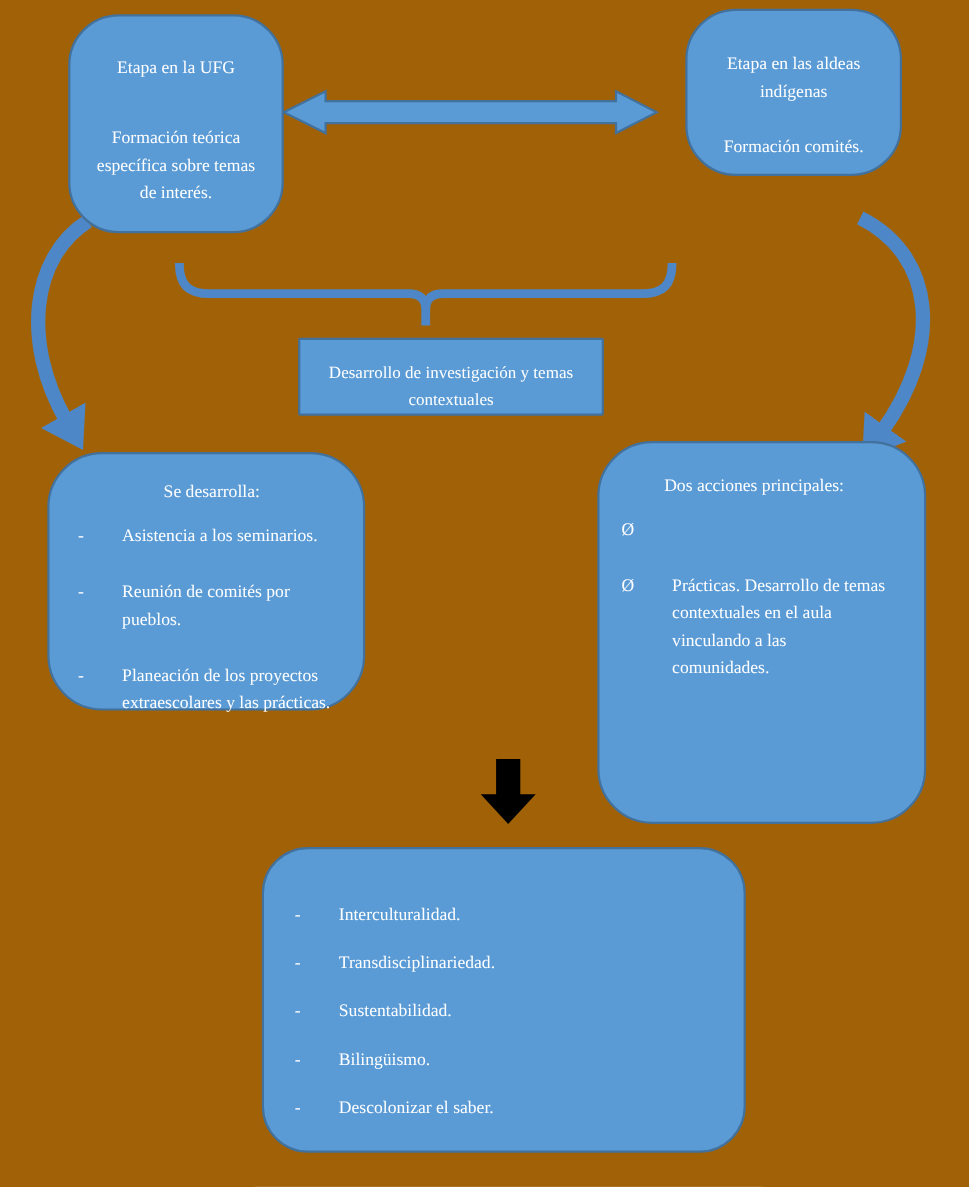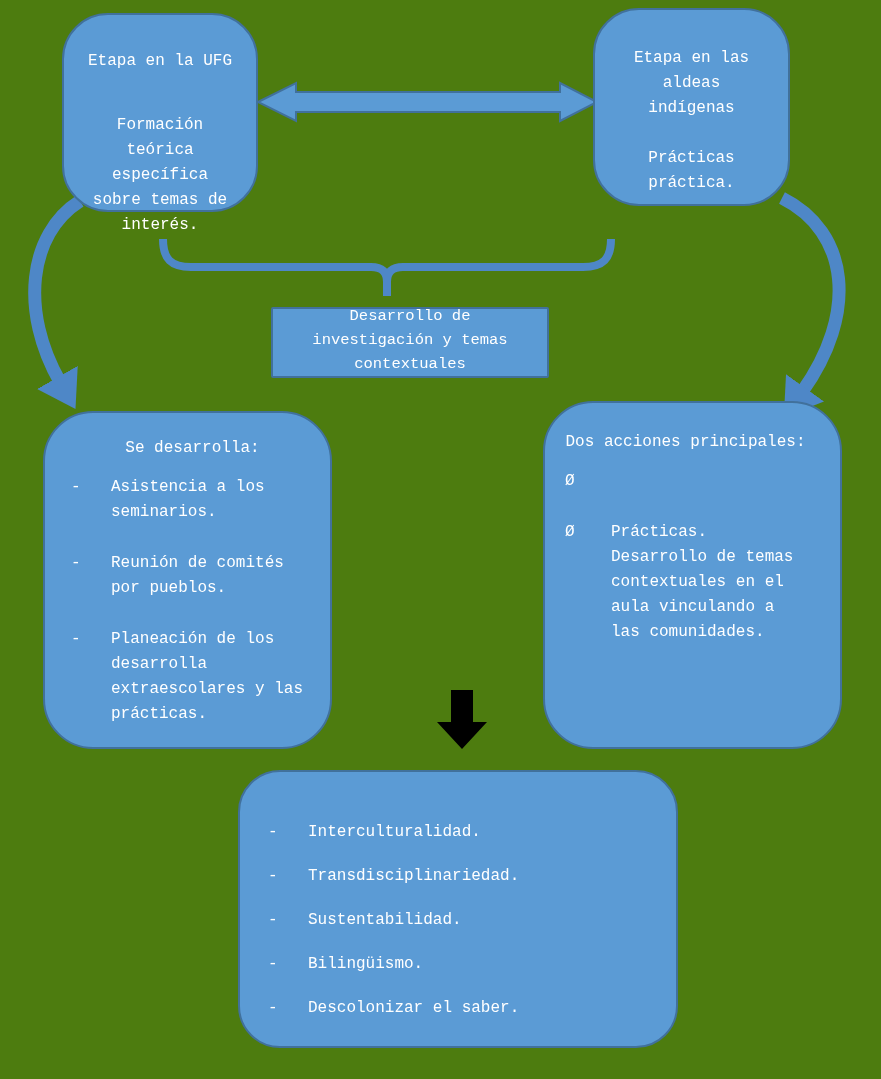--- a/index.html
+++ b/index.html
@@ -1,21 +1,21 @@
 <!DOCTYPE html>
 <html><head>
 <meta charset="utf-8">
 <style>
   html, body { margin: 0; padding: 0; background: #ffffff; }
   #canvas {
     position: relative;
     width: 881px;
     height: 1079px;
-    background: #4d7c0f;
-    font-family: Liberation Mono, monospace;
+    background: #a16207;
+    font-family: Liberation Serif, serif;
     overflow: hidden;
   }
   svg.connectors {
     position: absolute;
     left: 0; top: 0;
     width: 881px; height: 1079px;
   }
   .bubble {
     position: absolute;
     box-sizing: border-box;
@@ -35,39 +35,39 @@
 
   
   #box-top-left {
     left: 62px; top: 13px; width: 196px; height: 199px;
     border-radius: 46px;
     padding: 34px 23px 0 23px;
     font-size: 16px; line-height: 25px;
   }
   #box-top-left .box-body { margin-top: 39px; }
   #box-top-right {
-    left: 593px; top: 8px; width: 197px; height: 198px;
+    left: 623px; top: 8px; width: 197px; height: 152px;
     border-radius: 46px;
     padding: 36px 27px 0 27px;
     font-size: 16px; line-height: 25px;
   }
   #box-top-right .box-body { margin-top: 25px; }
 
   
   #box-center {
     left: 271px; top: 307px; width: 278px; height: 71px;
     border-radius: 2px;
     display: flex; align-items: flex-end; justify-content: center;
     font-size: 15.5px; line-height: 24px;
     padding: 0 22px;
   }
 
   
   #box-mid-left {
-    left: 43px; top: 411px; width: 289px; height: 338px;
+    left: 43px; top: 411px; width: 289px; height: 235px;
     border-radius: 50px;
     padding: 26px 16px 0 26px;
     font-size: 16px;
   }
   #box-mid-left .item { grid-template-columns: 40px 1fr; margin-bottom: 26px; }
   #box-mid-right {
     left: 543px; top: 401px; width: 299px; height: 348px;
     border-radius: 50px;
     padding: 30px 34px 0 20px;
     font-size: 16px;
@@ -107,21 +107,21 @@
     <polygon points="451,690 473,690 473,722 487,722 462,749 437,722 451,722" fill="#000000"></polygon>
   </svg>
 
   <div id="box-top-left" class="bubble center-text">
     <div class="box-title">Etapa en la UFG</div>
     <div class="box-body">Formación teórica específica sobre temas de interés.</div>
   </div>
 
   <div id="box-top-right" class="bubble center-text">
     <div class="box-title">Etapa en las aldeas indígenas</div>
-    <div class="box-body">Prácticas práctica.</div>
+    <div class="box-body">Formación comités.</div>
   </div>
 
   <div id="box-center" class="bubble">
     <div class="center-text">Desarrollo de investigación y temas contextuales</div>
   </div>
 
   <div id="box-mid-left" class="bubble">
     <div class="box-title">Se desarrolla:</div>
     <div class="list">
 
@@ -130,21 +130,21 @@
           <span class="item-text">Asistencia a los seminarios.</span>
         </div>
 
         <div class="item">
           <span class="bullet-cell">-</span>
           <span class="item-text">Reunión de comités por pueblos.</span>
         </div>
 
         <div class="item">
           <span class="bullet-cell">-</span>
-          <span class="item-text">Planeación de los desarrolla extraescolares y las prácticas.</span>
+          <span class="item-text">Planeación de los proyectos extraescolares y las prácticas.</span>
         </div>
       </div>
   </div>
 
   <div id="box-mid-right" class="bubble">
     <div class="box-title">Dos acciones principales:</div>
     <div class="list">
 
         <div class="item">
           <span class="bullet-cell">Ø</span>

